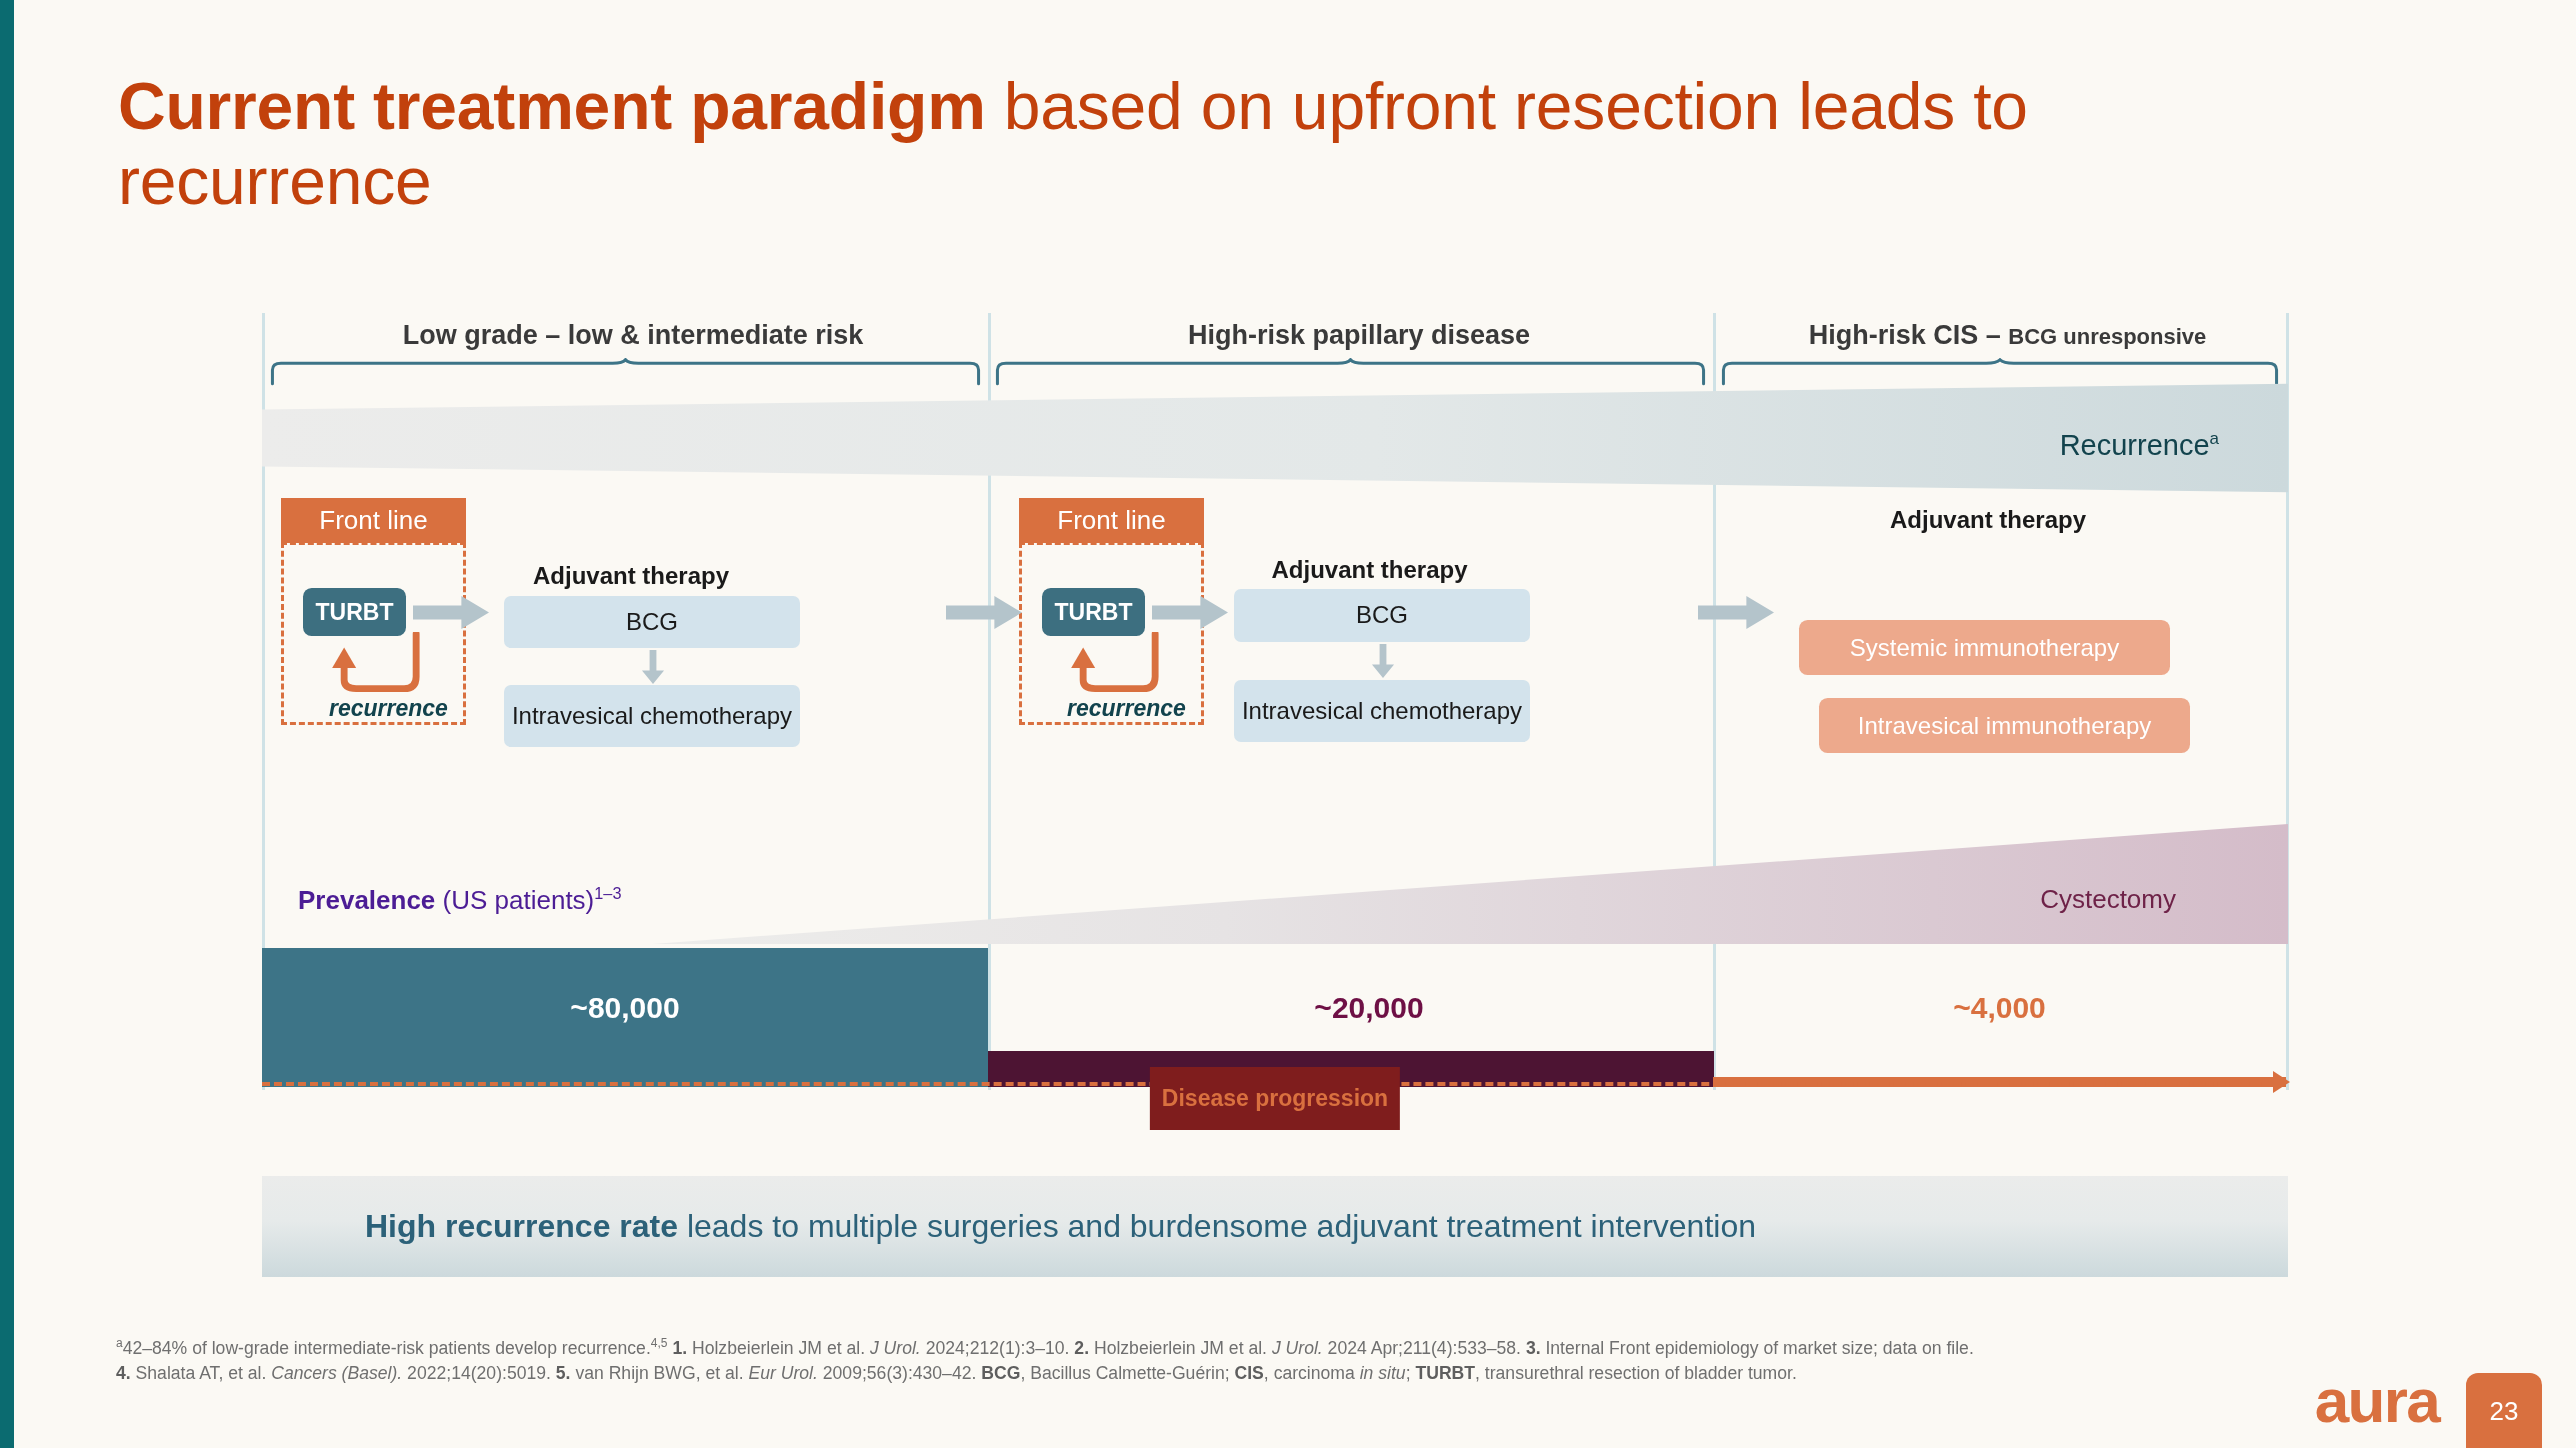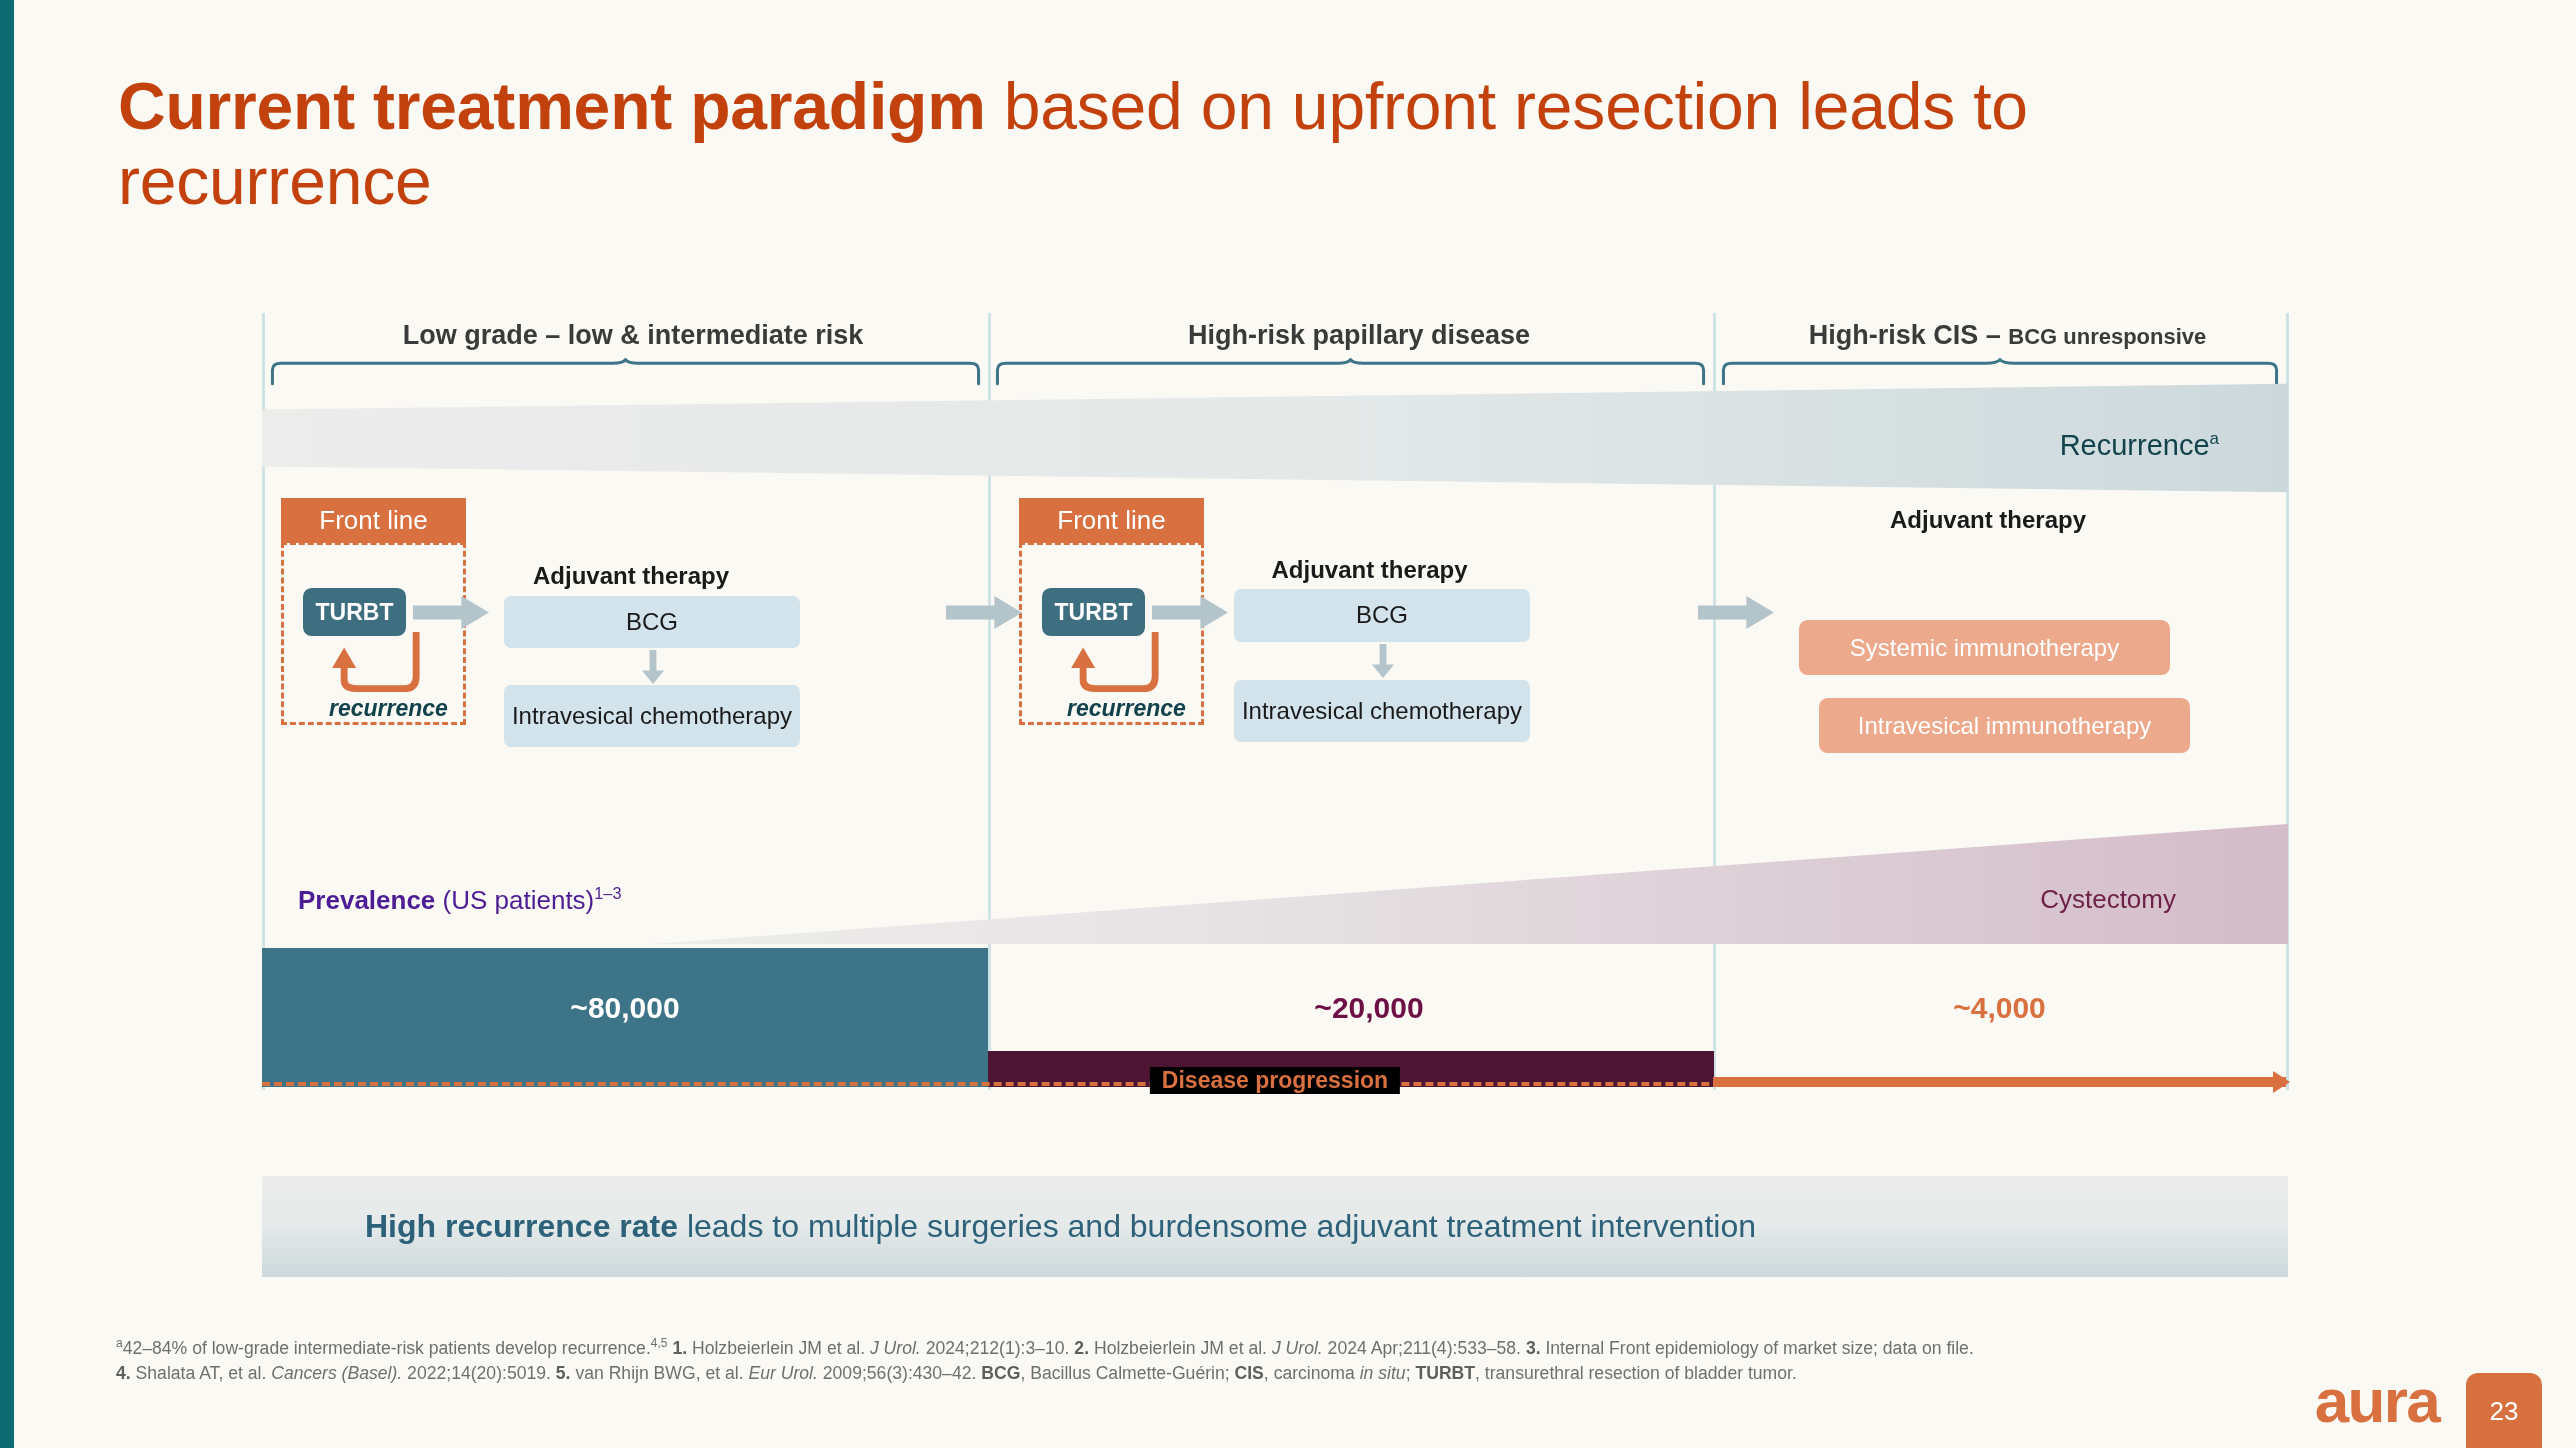--- a/index.html
+++ b/index.html
@@ -173,22 +173,22 @@
   
   .prog-wrap { position: absolute; left: 0; top: 751px; width: 2026px; height: 38px; }
   .prog-line {
     position: absolute; top: 18px; height: 0;
     border-top: 4.3px dashed #d9703f;
   }
   .prog-label {
     position: absolute;
     left: 50%; top: 3.4px;
     transform: translateX(-50%);
-    background: #000000;
-    padding: 0 12px;
+    background: #7f1d1d;
+    padding: 18px 12px;
     font-size: 23px; font-weight: bold;
     color: #d9703f;
     white-space: nowrap;
   }
   .prog-head {
     position: absolute; right: -1.7px; top: 6.9px;
     width: 0; height: 0;
     border-left: 17px solid #d9703f;
     border-top: 11px solid transparent;
     border-bottom: 11px solid transparent;

